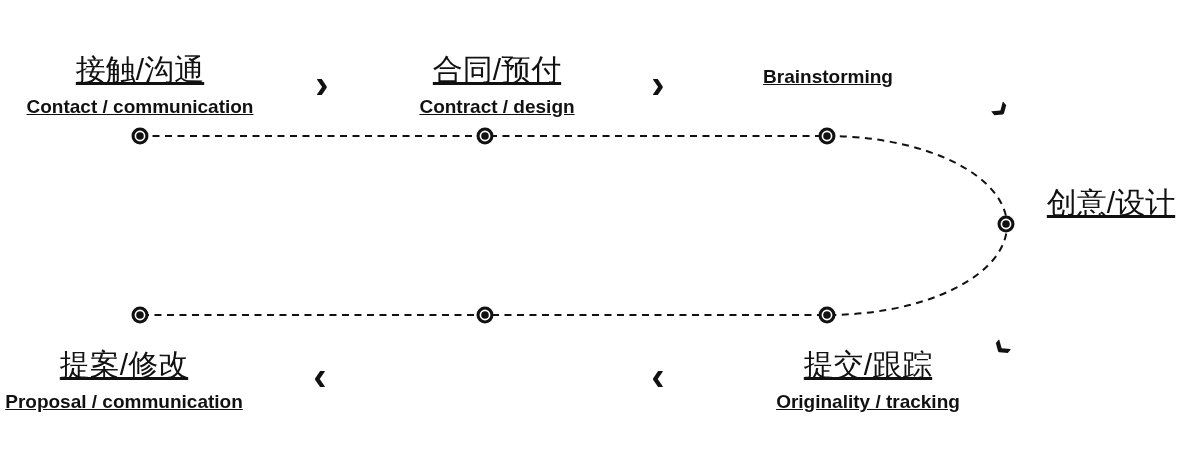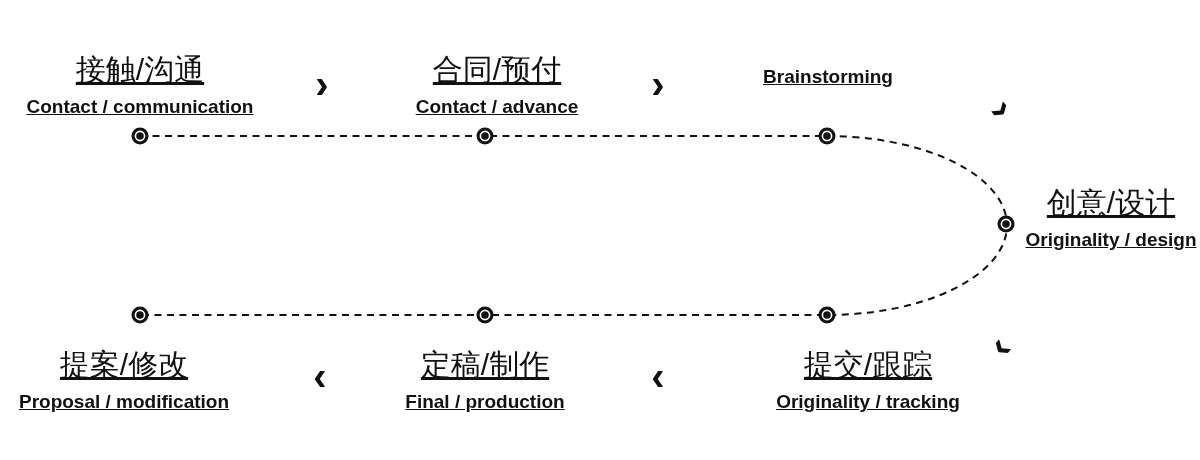--- a/index.html
+++ b/index.html
@@ -88,46 +88,41 @@
   </svg>
 
   <div class="step row-top" style="left:140px">
     <div class="zh">接触/沟通</div>
     <div class="en">Contact / communication</div>
   </div>
   <span class="chev" style="left:322px; top:84px">›</span>
 
   <div class="step row-top" style="left:497px">
     <div class="zh">合同/预付</div>
-    <div class="en">Contact / advance</div>
+    <div class="en">Contract / design</div>
   </div>
   <span class="chev" style="left:658px; top:84px">›</span>
 
   <div class="step row-top" style="left:828px">
     <div class="en">Brainstorming</div>
   </div>
 
   <span class="chev curve-top" style="left:1003px; top:108px">›</span>
   <span class="chev curve-bottom" style="left:999px; top:346px">‹</span>
 
   <div class="step side-right" style="left:1111px">
     <div class="zh">创意/设计</div>
-    <div class="en">Originality / design</div>
   </div>
 
   <div class="step row-bottom" style="left:868px">
     <div class="zh">提交/跟踪</div>
     <div class="en">Originality / tracking</div>
   </div>
   <span class="chev" style="left:658px; top:376px">‹</span>
 
-  <div class="step row-bottom" style="left:485px">
-    <div class="zh">定稿/制作</div>
-    <div class="en">Final / production</div>
-  </div>
   <span class="chev" style="left:320px; top:376px">‹</span>
 
   <div class="step row-bottom" style="left:124px">
     <div class="zh">提案/修改</div>
-    <div class="en">Proposal / modification</div>
+    <div class="en">Proposal / communication</div>
   </div>
 
 </div>
 
 </body></html>

